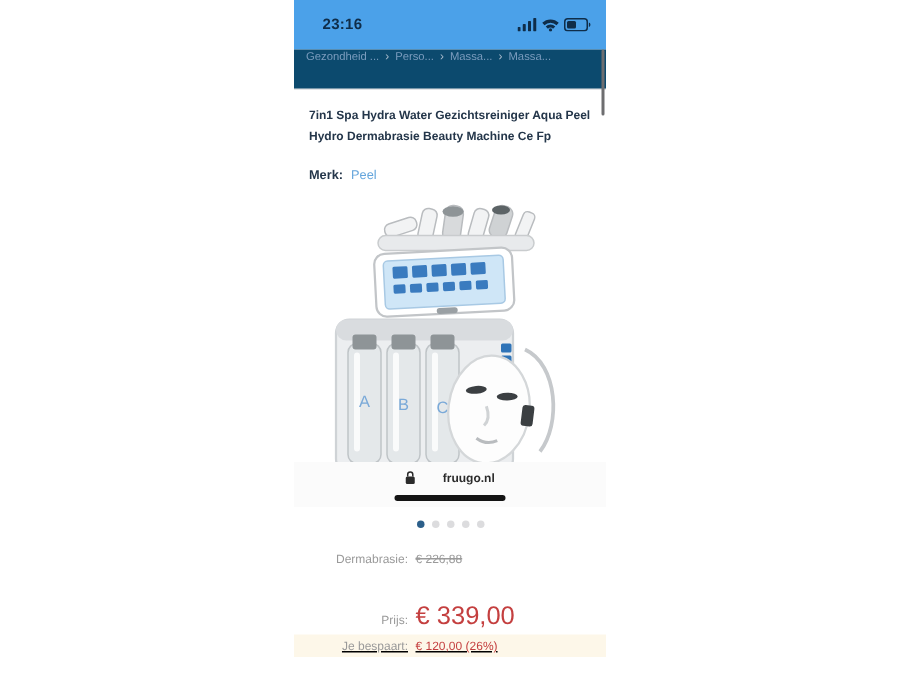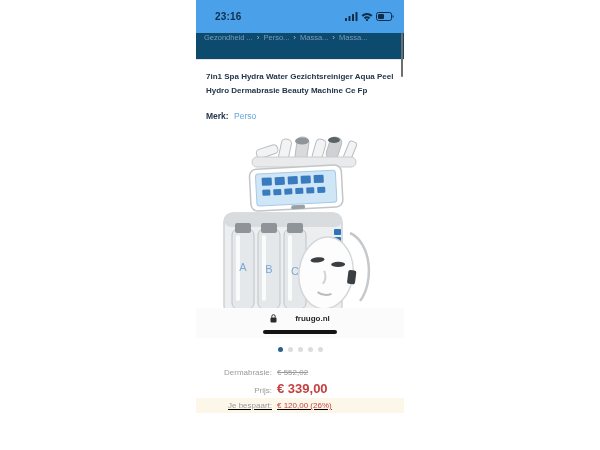--- a/index.html
+++ b/index.html
@@ -38,21 +38,21 @@
   .dots { display:flex; justify-content:center; align-items:center; gap:5px; height:12px; }
   .dot { width:5px; height:5px; border-radius:50%; background:#dcdcde; }
   .dot.active { background:#2c5f8a; }
 
   
   .pricing { margin-top:11px; font-size:8px; }
   .price-row { display:grid; grid-template-columns:76px auto; column-gap:5px;
                align-items:baseline; padding:2px 0; }
   .price-label { text-align:right; color:#9a9a9a; }
   .price-old { color:#9a9a9a; text-decoration:line-through; }
-  .price-current { color:#c43f3f; font-size:13px; font-weight:bold; }
+  .price-current { color:#c43f3f; font-size:17px; font-weight:normal;margin-top:20px; }
   .price-save-row { background:#fdf7e9; padding:3px 0;text-decoration:underline; }
   .price-save { color:#c43f3f; }
 
   
   .bottom-bar { position:absolute; left:0; bottom:0; width:208px; height:30px;
                 background:#fbfbfb; }
   .url-pill { display:flex; align-items:center; justify-content:center; gap:18px;
               padding-top:6px; font-size:8px; color:#2b2b2b; font-weight:bold; }
   .home-indicator { position:absolute; left:50%; bottom:4px; transform:translateX(-50%);
                     width:74px; height:4px; border-radius:2px; background:#141414; }
@@ -95,21 +95,21 @@
       <a class="crumb" href="#">Perso...</a>
       <span class="crumb-sep">›</span>
       <a class="crumb" href="#">Massa...</a>
       <span class="crumb-sep">›</span>
       <a class="crumb" href="#">Massa...</a>
     </div>
 
     <div class="title">7in1 Spa Hydra Water Gezichtsreiniger Aqua Peel Hydro Dermabrasie Beauty Machine Ce Fp</div>
     <div class="brand-row">
       <span class="brand-label">Merk:</span>
-      <a class="brand-link" href="#">Perso</a>
+      <a class="brand-link" href="#">Peel</a>
     </div>
 
     <div class="image-wrap">
       <svg width="156" height="198" viewBox="0 0 156 198">
 
         <g stroke="#b9bcbf" stroke-width="1" fill="#f2f3f4">
           <rect x="34" y="14" width="22" height="9" rx="4" transform="rotate(-18 45 18)"></rect>
           <rect x="58" y="6" width="10" height="22" rx="4" transform="rotate(12 63 17)"></rect>
           <rect x="74" y="4" width="12" height="24" rx="5" transform="rotate(8 80 16)" fill="#d8dadc"></rect>
           <rect x="92" y="6" width="10" height="22" rx="4" transform="rotate(16 97 17)"></rect>
@@ -184,21 +184,21 @@
         <div class="dot active"></div>
         <div class="dot"></div>
         <div class="dot"></div>
         <div class="dot"></div>
         <div class="dot"></div>
       </div>
 
     <div class="pricing">
       <div class="price-row">
         <span class="price-label">Dermabrasie:</span>
-        <span class="price-old">€ 552,02</span>
+        <span class="price-old">€ 226,88</span>
       </div>
       <div class="price-row">
         <span class="price-label">Prijs:</span>
         <span class="price-current">€ 339,00</span>
       </div>
       <div class="price-row price-save-row">
         <span class="price-label">Je bespaart:</span>
         <span class="price-save">€ 120,00 (26%)</span>
       </div>
     </div>

